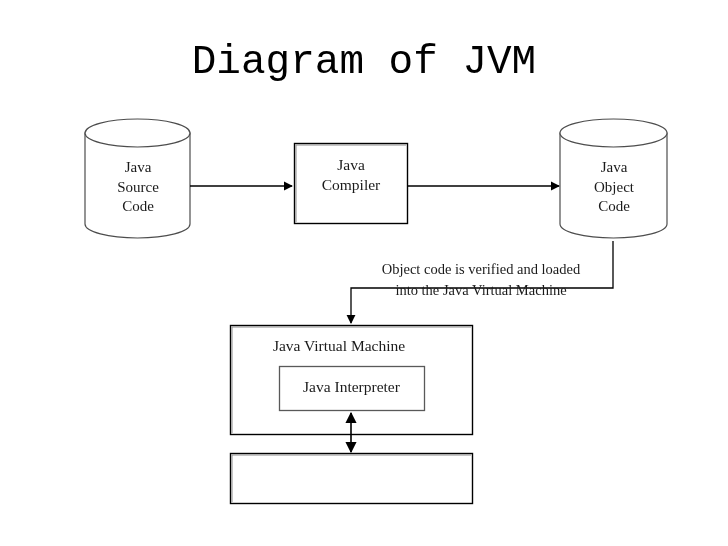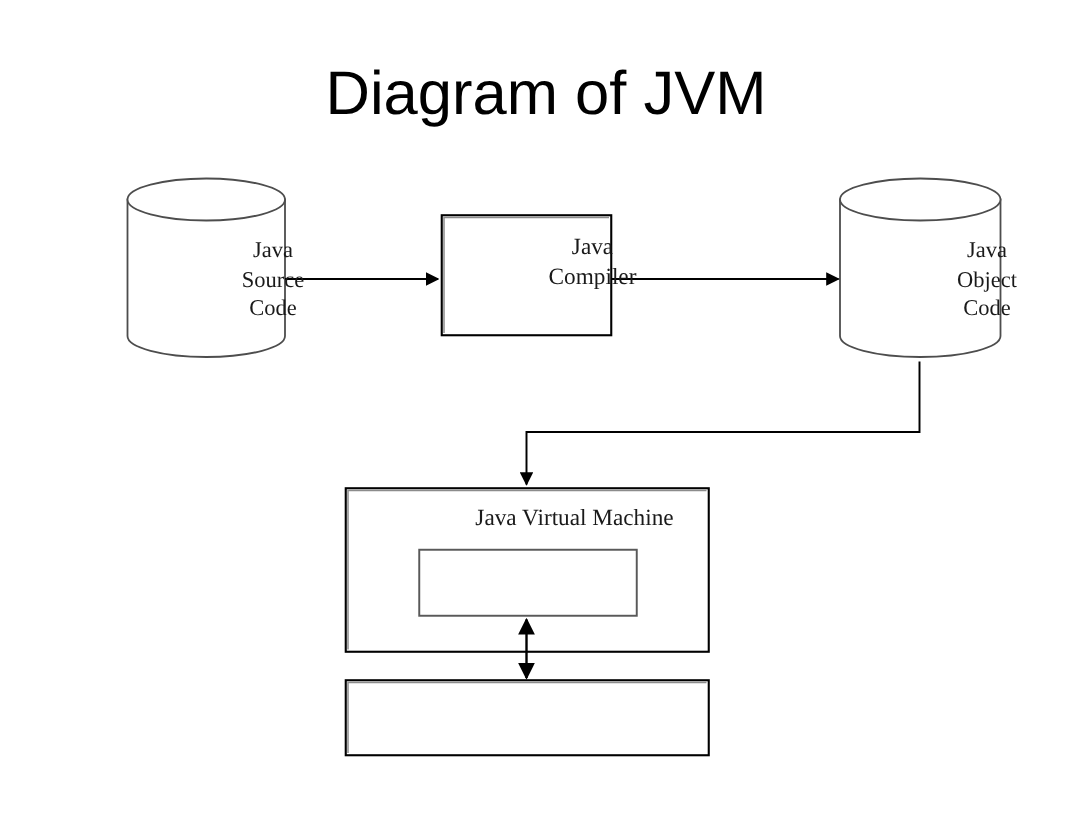--- a/index.html
+++ b/index.html
@@ -16,21 +16,21 @@
     font-family: "Liberation Serif", "DejaVu Serif", serif;
   }
 
   
   #title {
     position: absolute;
     left: 0;
     top: 38px;
     width: 728px;
     text-align: center;
-    font-family: Liberation Sans, sans-serif;
+    font-family: Liberation Mono, monospace;
     font-size: 41px;
     font-weight: normal;
     color: #000000;
     letter-spacing: 0px;
     line-height: 48px;
   }
 
   
   #canvas {
     position: absolute;
@@ -41,21 +41,20 @@
   }
 
   
   .node-label {
     position: absolute;
     text-align: center;
     color: #1a1a1a;
     font-family: "Liberation Serif", "DejaVu Serif", serif;
     line-height: 1.30;
     white-space: pre-line;
-    margin-left: 44px;
   }
   #label-source-code {
     left: 85px;
     top: 158px;
     width: 106px;
     font-size: 15px;
   }
   #label-object-code {
     left: 560px;
     top: 158px;
@@ -155,18 +154,21 @@
 Source
 Code</div>
 
   <div class="node-label" id="label-compiler">Java
 Compiler</div>
 
   <div class="node-label" id="label-object-code">Java
 Object
 Code</div>
 
+  <div class="node-label" id="label-annotation">Object code is verified and loaded
+into the Java Virtual Machine</div>
 
   <div class="node-label" id="label-jvm">Java Virtual Machine</div>
 
+  <div class="node-label" id="label-interpreter">Java Interpreter</div>
 
 
 </div>
 
 </body></html>

